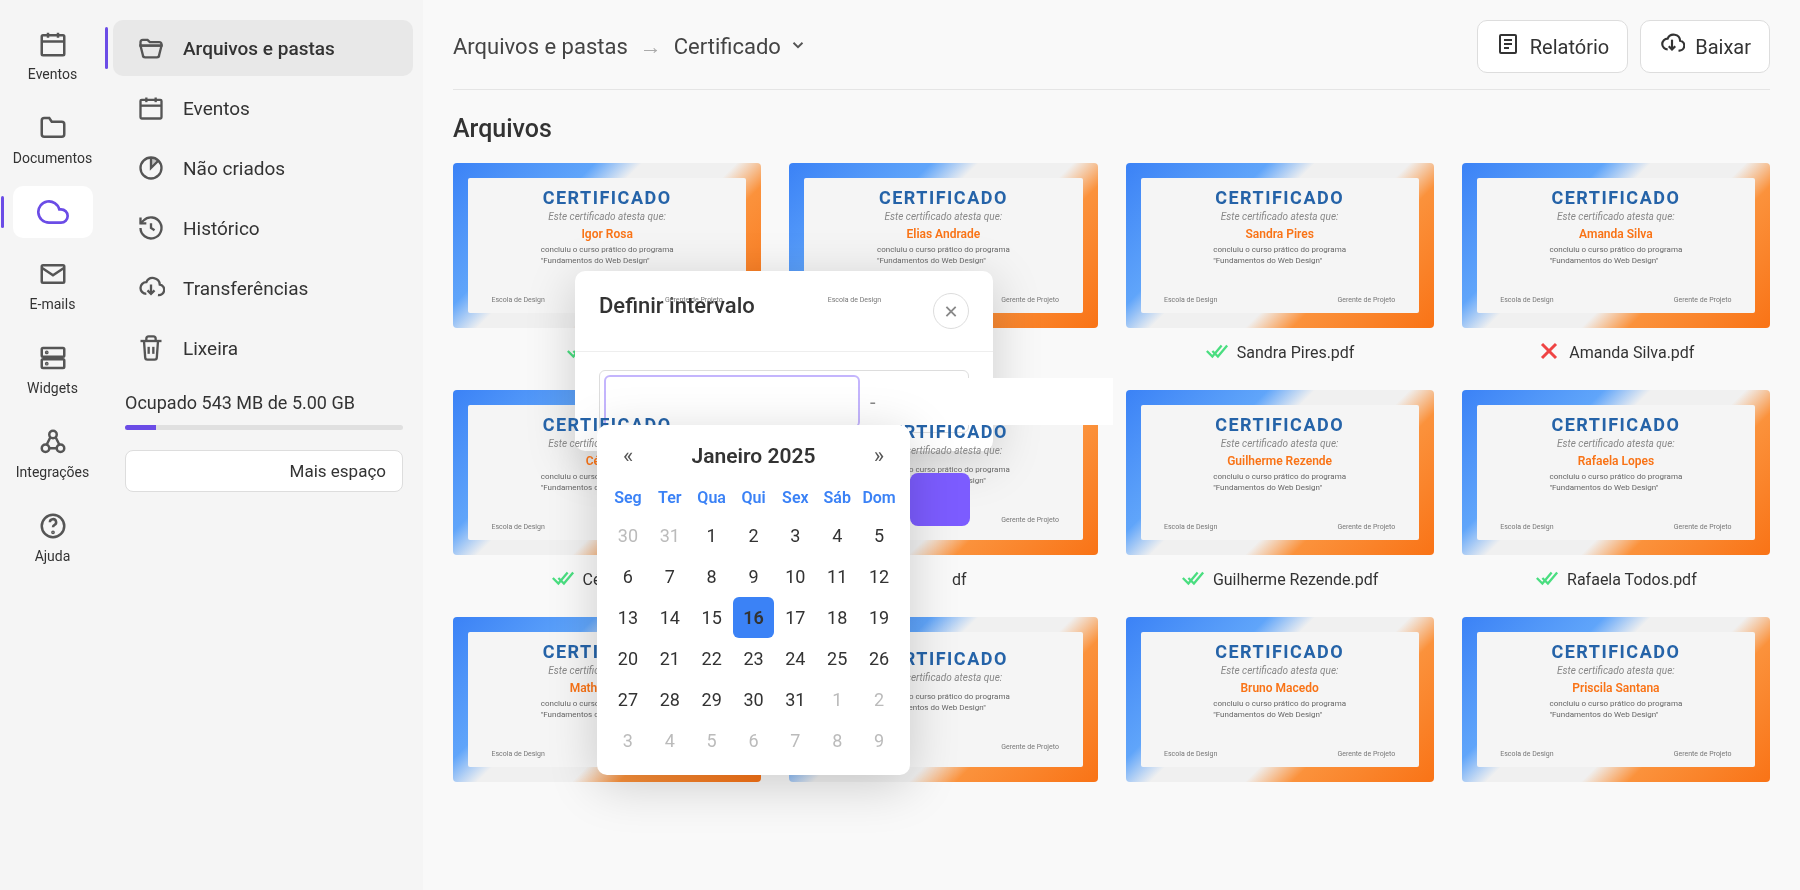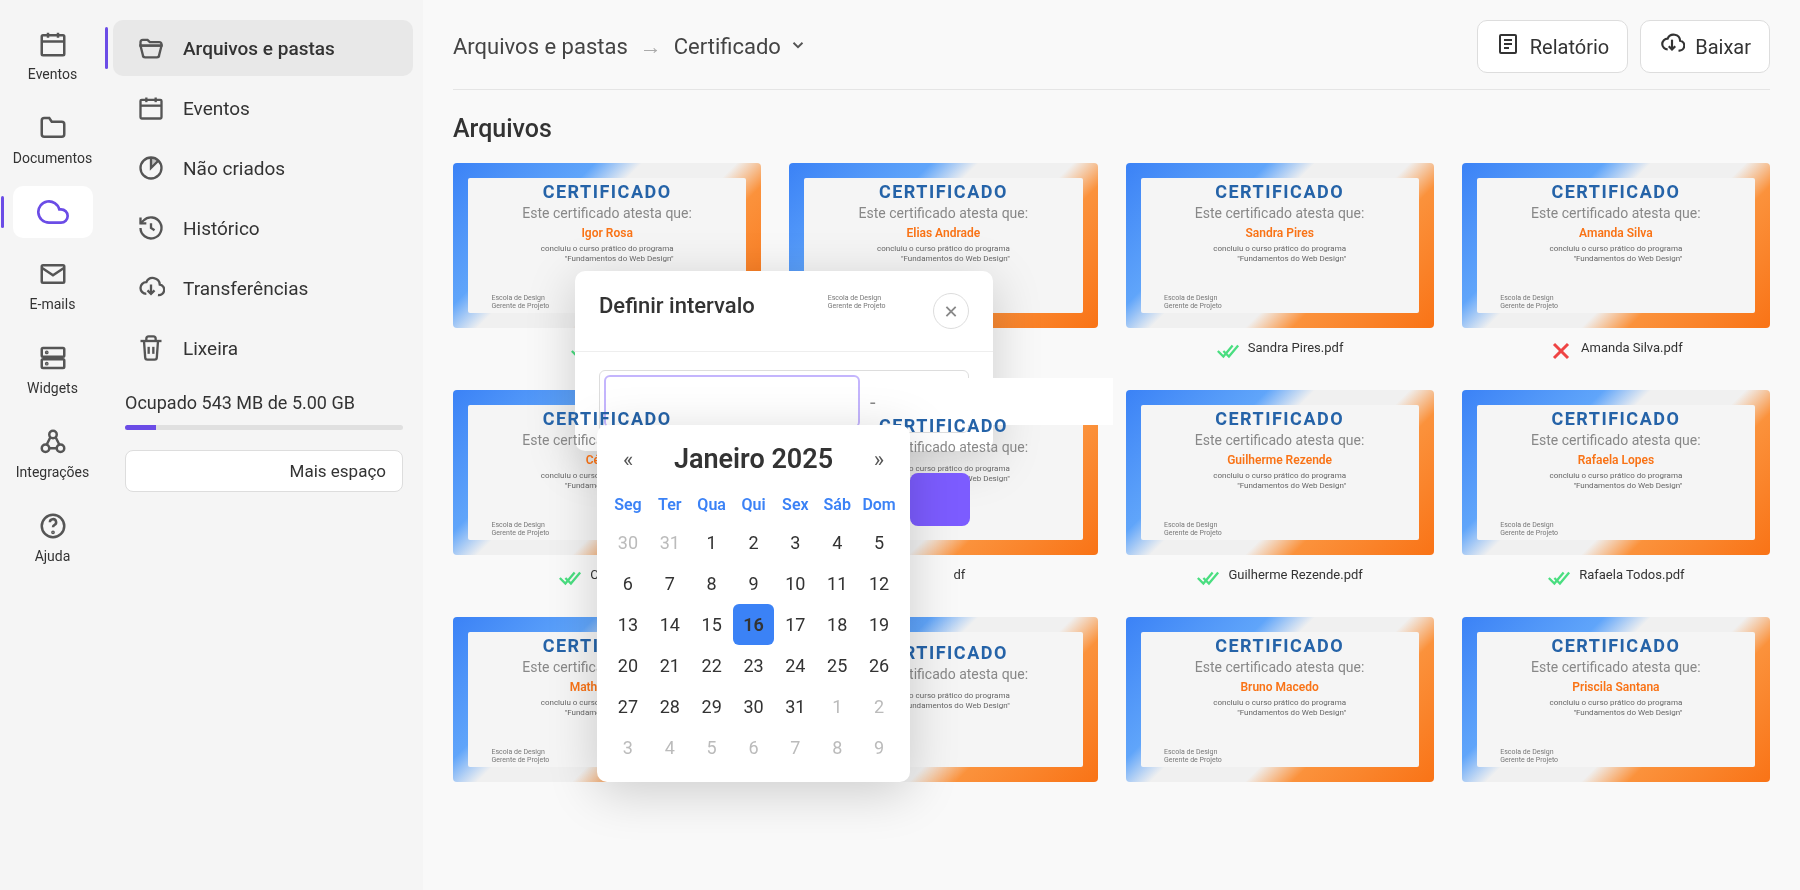--- a/index.html
+++ b/index.html
@@ -29,39 +29,39 @@
 .chevron-down { display: inline-block; }
 .top-actions { display: flex; gap: 12px; }
 .action-btn { display: flex; align-items: center; gap: 10px; padding: 10px 18px; background: #fff; border: 1px solid #ddd; border-radius: 10px; font-size: 20px; cursor: pointer; color: #333; }
 .divider { height: 1px; background: #e5e5e5; margin: 0 30px; }
 .section-title { font-size: 25px; color: #333; padding: 24px 30px 20px; font-weight: 500; }
 .grid { display: grid; grid-template-columns: repeat(4, 1fr); gap: 28px; padding: 0 30px; }
 .card { display: flex; flex-direction: column; align-items: center; gap: 12px; }
 .cert-thumb { width: 100%; height: 165px; background: linear-gradient(135deg, #3b82f6 0%, #60a5fa 30%, #f0f0f0 40%, #f0f0f0 60%, #fb923c 70%, #f97316 100%); border-radius: 4px; position: relative; display: flex; flex-direction: column; align-items: center; justify-content: center; overflow: hidden; }
 .cert-thumb::before { content: ""; position: absolute; inset: 15px; background: #f5f5f5; border-radius: 2px; }
 .cert-label { position: relative; z-index: 1; color: #2563a8; font-weight: 700; font-size: 18px; letter-spacing: 1.5px; }
-.cert-sub { position: relative; z-index: 1; color: #888; font-size: 14px; margin-top: 3px; }
+.cert-sub { position: relative; z-index: 1; color: #888; font-size: 10px; margin-top: 3px; font-style: italic; }
 .cert-name { position: relative; z-index: 1; color: #f97316; font-size: 12px; font-weight: 600; margin-top: 5px; }
-.cert-text { position: relative; z-index: 1; color: #666; font-size: 8px; margin-top: 4px; text-align: right; line-height: 1.3; }
-.cert-footer { position: relative; z-index: 1; display: flex; justify-content: space-between; width: 75%; margin-top: 30px; font-size: 7px; color: #777; flex-direction: column; }
-.file-row { display: flex; align-items: flex-start; gap: 8px; font-size: 13px; color: #333; }
+.cert-text { position: relative; z-index: 1; color: #666; font-size: 8px; margin-top: 4px; text-align: left; line-height: 1.3; }
+.cert-footer { position: relative; z-index: 1; display: flex; justify-content: space-between; width: 75%; margin-top: 30px; font-size: 7px; color: #777; }
+.file-row { display: flex; align-items: flex-end; gap: 8px; font-size: 16px; color: #333; }
 .status-icon { width: 24px; height: 22px; display: flex; align-items: center; justify-content: center; }
 .modal { position: absolute; left: 575px; top: 271px; width: 418px; background: #fff; border-radius: 10px; box-shadow: 0 10px 50px rgba(0,0,0,0.18); pointer-events: auto; }
 .modal-header { display: flex; align-items: flex-start; justify-content: space-between; padding: 22px 24px; }
 .modal-title { font-size: 22px; color: #333; font-weight: 500; }
 .close-btn { width: 36px; height: 36px; border: 1px solid #ddd; border-radius: 50%; background: #fff; display: flex; align-items: center; justify-content: center; cursor: pointer; color: #888; font-size: 18px; }
 .modal-divider { height: 1px; background: #eee; margin: 0 0 18px; }
 .date-range { display: flex; align-items: center; gap: 6px; margin: 0 24px 18px; border: 1px solid #ddd; border-radius: 6px; padding: 4px; }
 .date-input { flex: 1; padding: 14px 12px; border: 2px solid #c4b5fd; border-radius: 6px; font-size: 18px; outline: none; background: #fff; }
 .date-sep { color: #888; font-size: 20px; padding: 0 4px; }
 .date-input-2 { flex: 1; padding: 14px 12px; border: none; font-size: 16px; outline: none; }
 .calendar { position: absolute; left: 597px; top: 425px; width: 313px; background: #fff; border-radius: 10px; box-shadow: 0 10px 50px rgba(0,0,0,0.18); pointer-events: auto; padding: 12px 10px 14px; z-index: 100; }
 .cal-header { display: flex; align-items: center; justify-content: space-between; padding: 6px 8px 12px; }
 .cal-nav { font-size: 22px; color: #555; cursor: pointer; padding: 0 8px; }
-.cal-month { font-size: 27px; font-weight: 600; color: #333; }
+.cal-month { font-size: 21px; font-weight: 600; color: #333; }
 .cal-grid { display: grid; grid-template-columns: repeat(7, 1fr); text-align: center; }
 .cal-dow { font-size: 16px; font-weight: 600; color: #3b82f6; padding: 8px 0; }
 .cal-day { font-size: 18px; color: #333; padding: 10px 0; cursor: pointer; border-radius: 6px; }
 .cal-day.muted { color: #bbb; }
 .cal-day.today { background: #3b82f6; font-weight: 600; }
 .apply-btn { position: absolute; left: 910px; top: 473px; width: 60px; height: 53px; background: #7c5cff; border-radius: 8px; z-index: 50; }
 </style>
 </head>
 <body>
 

